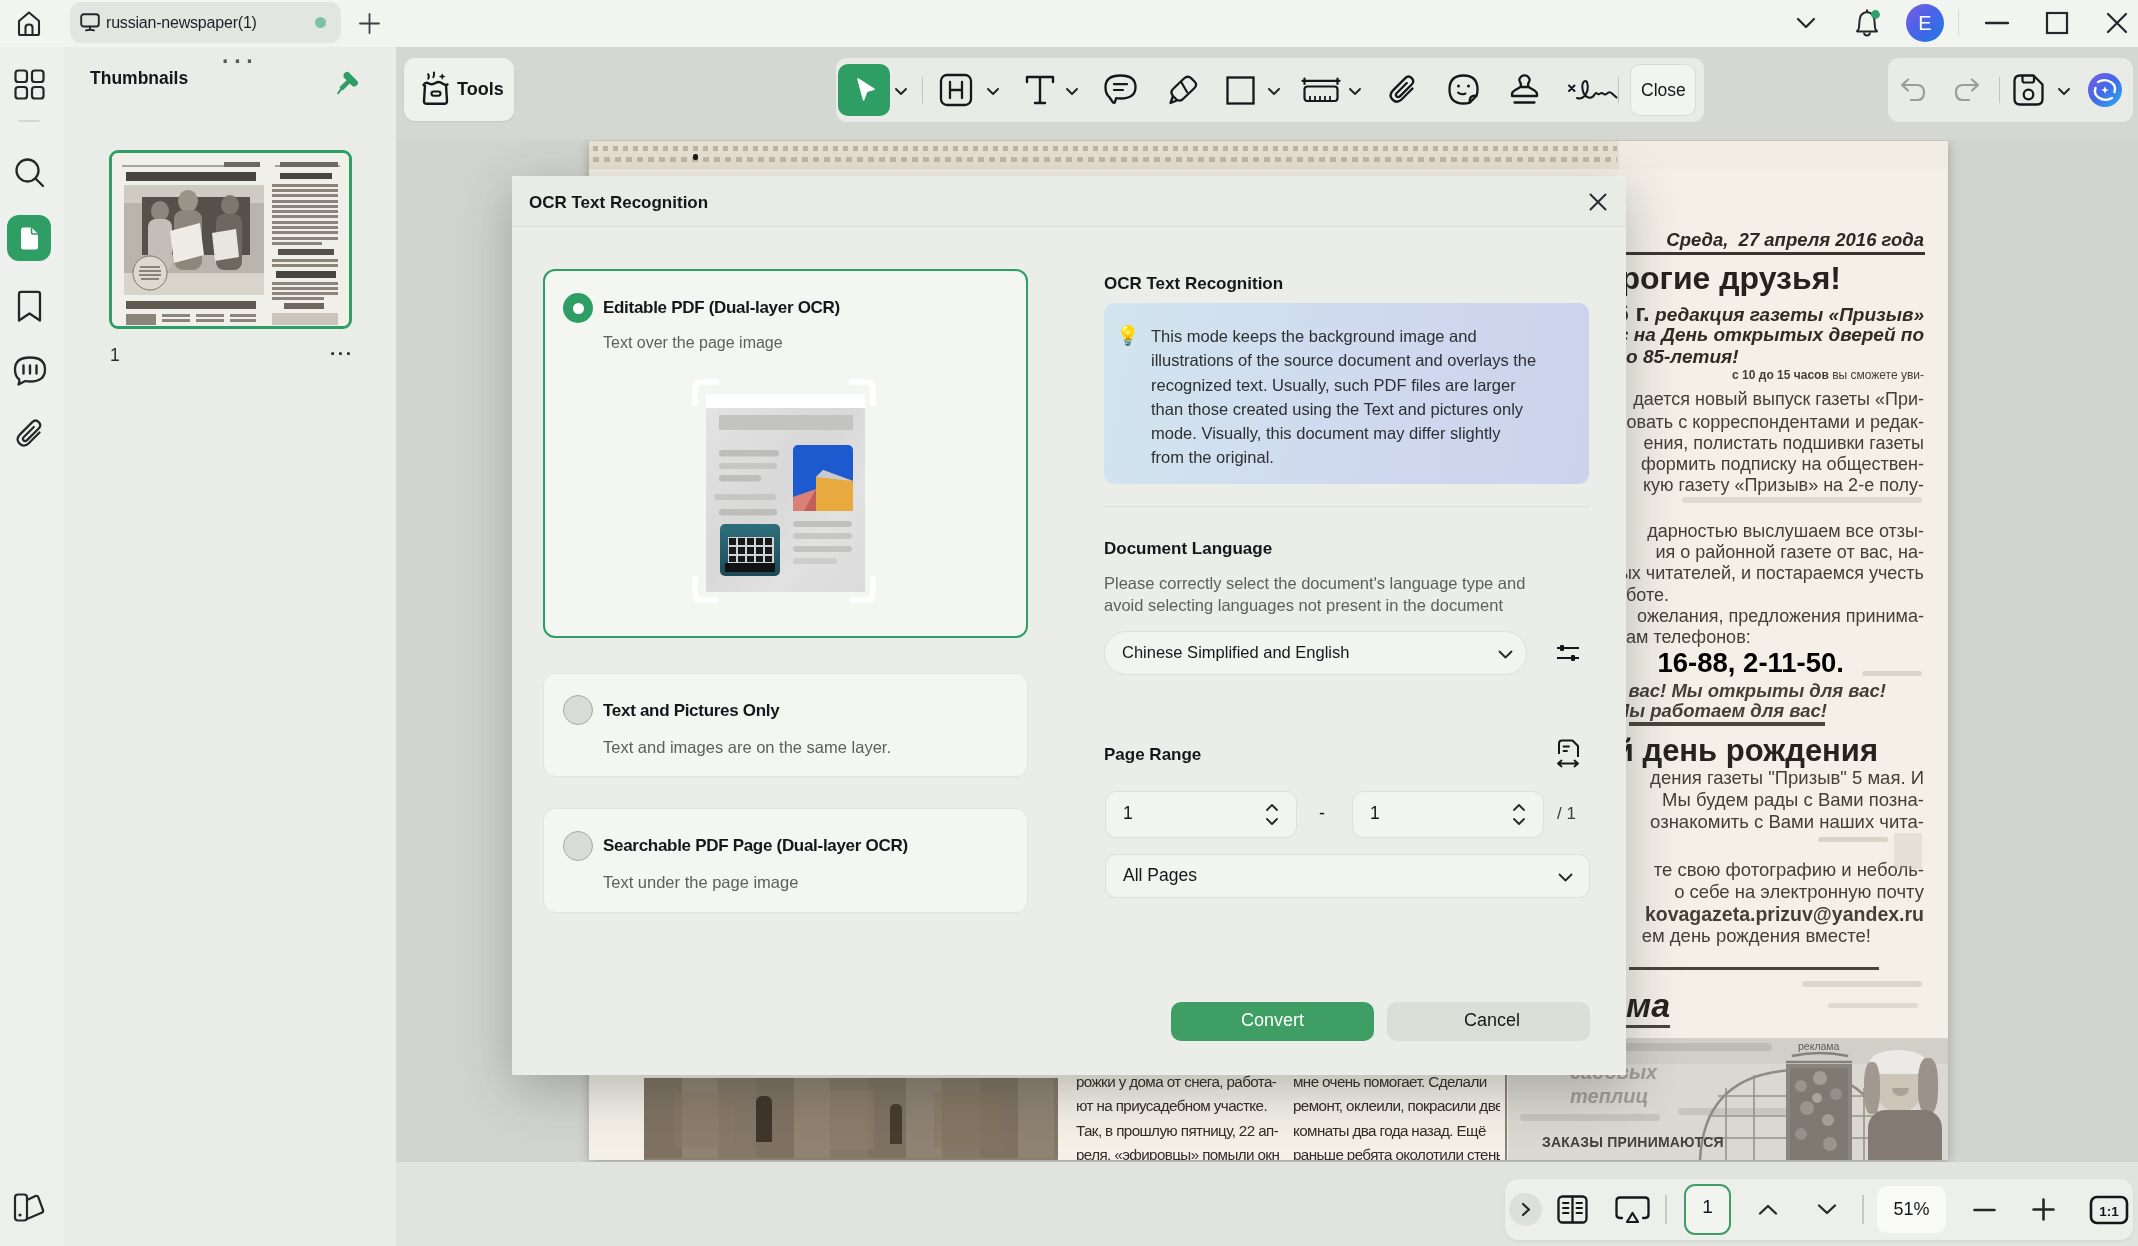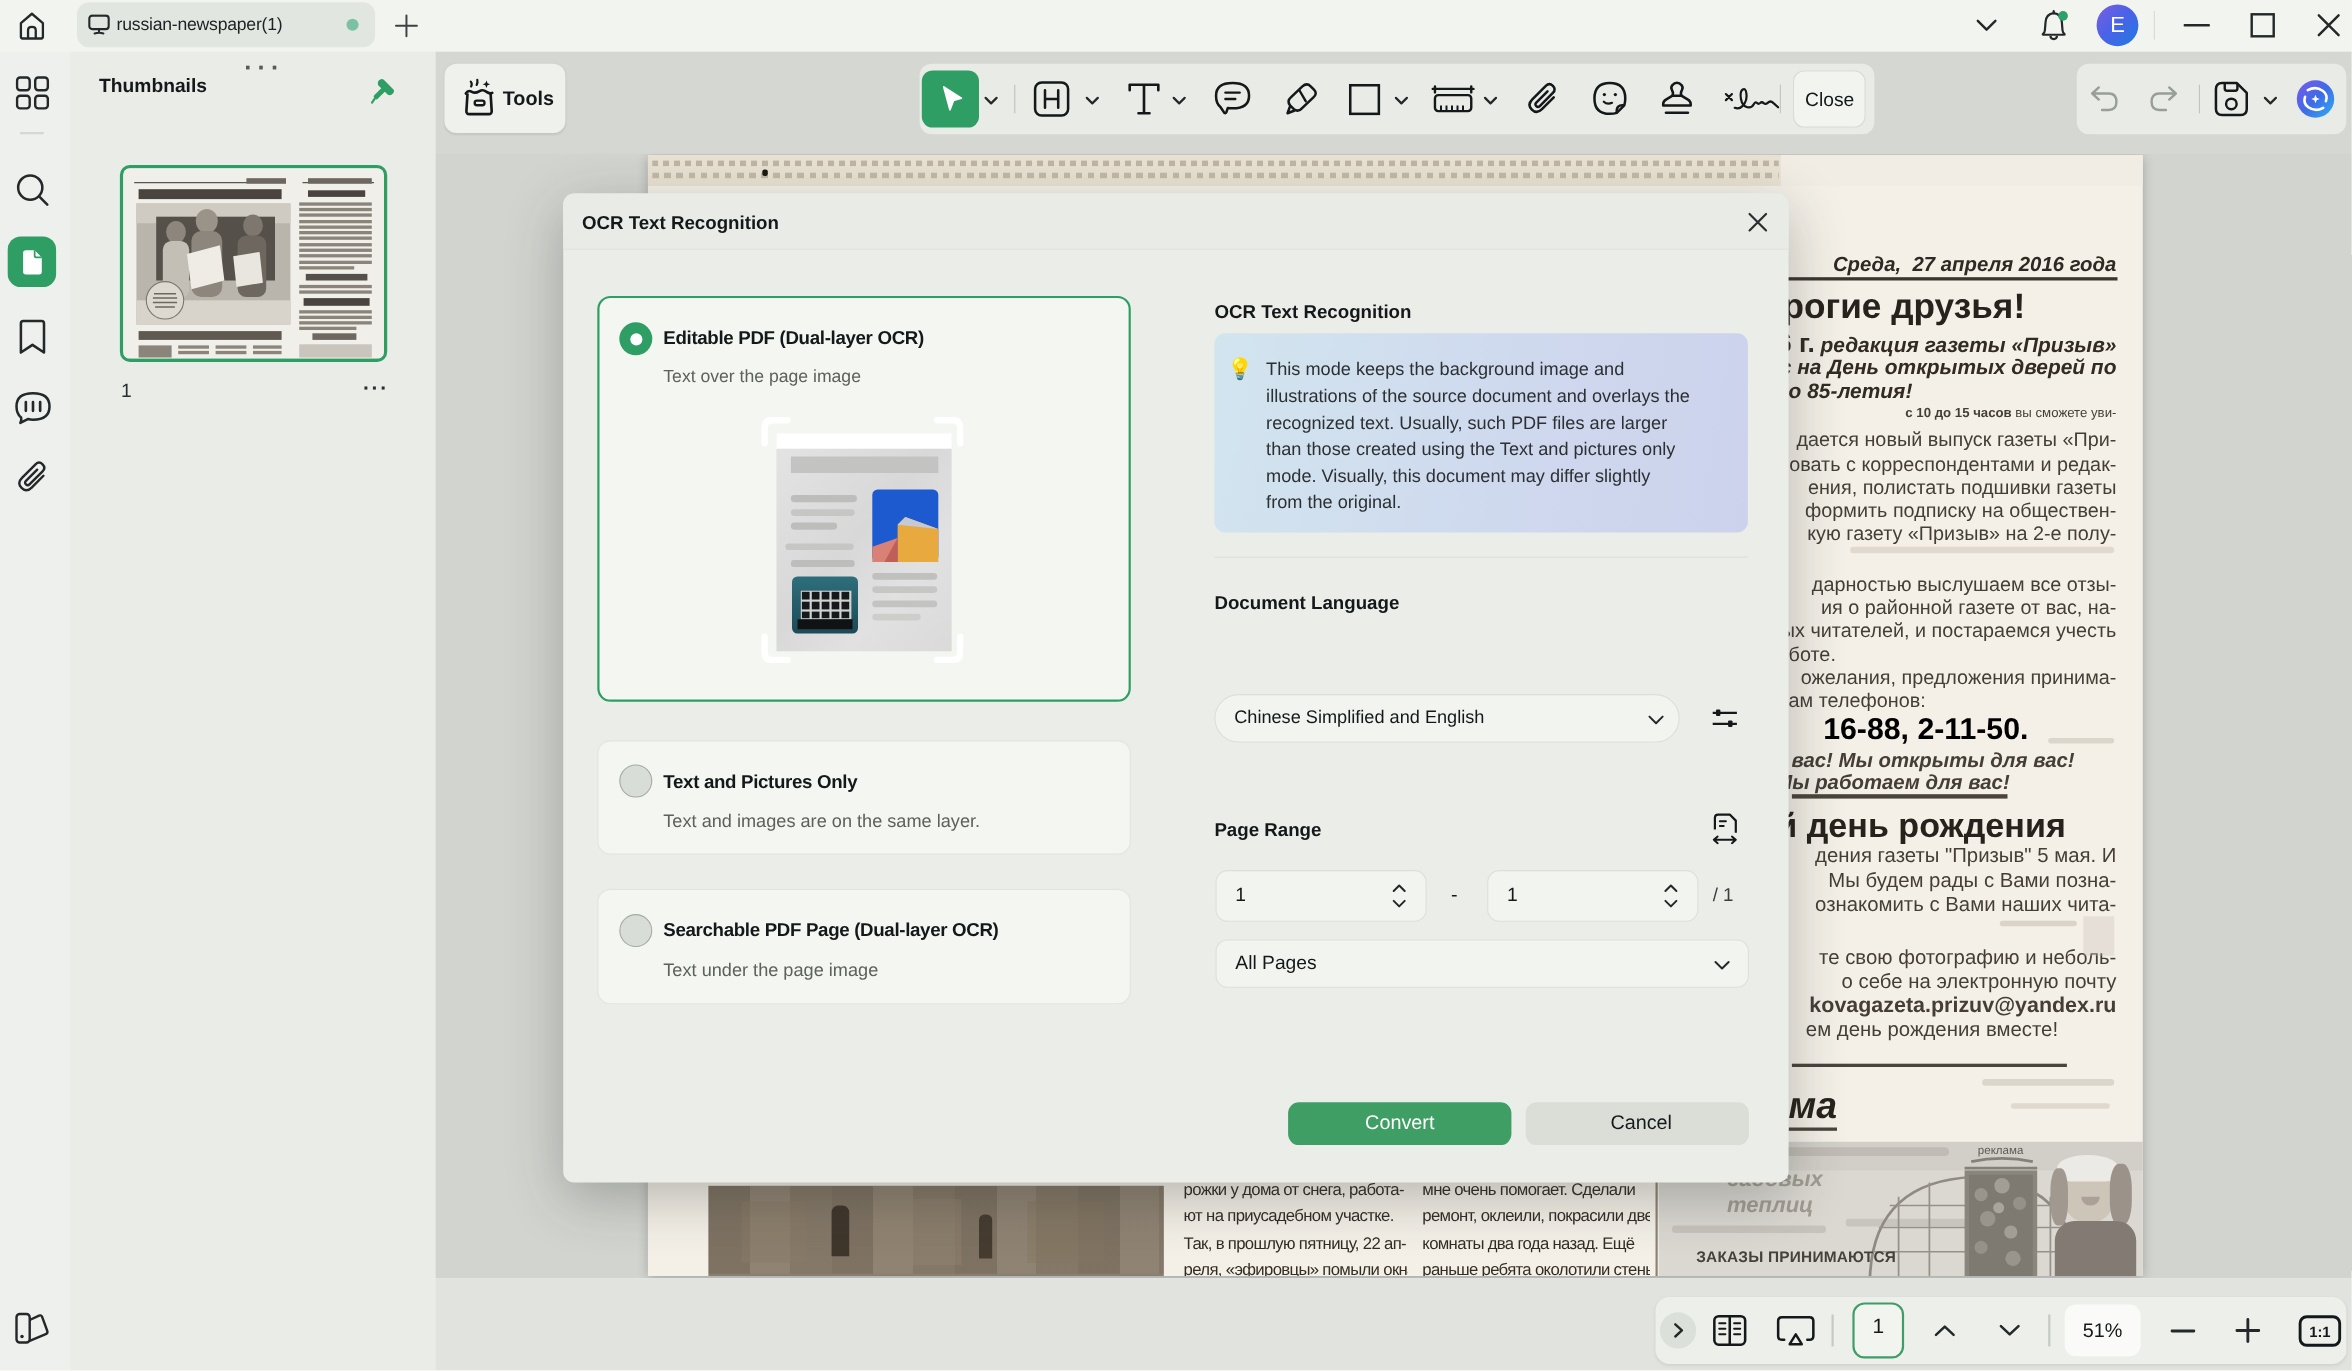--- a/index.html
+++ b/index.html
@@ -433,21 +433,21 @@
     <svg class="abs" style="left:1636px;top:36px;" width="23" height="23" viewBox="0 0 23 23">
         <path d="M11.5 1.5 V21.5 M1.5 11.5 H21.5" stroke="#24282a" stroke-width="2.6" stroke-linecap="round"></path>
       </svg>
 
     <svg class="abs" style="left:1693px;top:33px;" width="40" height="30" viewBox="0 0 40 30">
       <rect x="2" y="2" width="36" height="26" rx="6" fill="none" stroke="#14181a" stroke-width="2.6"></rect>
       <text x="20" y="20.5" font-size="13.5" font-weight="bold" font-family="Liberation Sans, sans-serif" fill="#14181a" text-anchor="middle">1:1</text>
     </svg>
   </div>
 
-  <div class="abs" id="dialog" style="left:512px;top:176px;width:1114px;height:899px;background:#eaede8;border-radius:10px;box-shadow:0 14px 50px rgba(40,45,40,.30);padding-left:12px;">
+  <div class="abs" id="dialog" style="left:512px;top:176px;width:1114px;height:899px;background:#eaede8;border-radius:0;box-shadow:0 14px 50px rgba(40,45,40,.30);padding-left:12px;">
 
     <div class="abs" style="left:0;top:0;width:1114px;height:51px;background:#e8ebe6;border-radius:10px 10px 0 0;border-bottom:1px solid #dcdfd9;"></div>
     <div class="abs" style="left:17px;top:17px;font-size:17px;font-weight:bold;color:#14181a;">OCR Text Recognition</div>
     <svg class="abs" style="left:1076px;top:16px;" width="20" height="20" viewBox="0 0 20 20">
       <path d="M2.5 2.5 L17.5 17.5 M17.5 2.5 L2.5 17.5" stroke="#2a2e30" stroke-width="2" stroke-linecap="round"></path>
     </svg>
 
     <div class="abs" style="left:31px;top:93px;width:485px;height:369px;background:#f4f6f1;border:2px solid #2f9e64;border-radius:12px;"></div>
     <div class="abs" style="left:51px;top:117px;width:30px;height:30px;border-radius:50%;background:#2f9e64;"></div>
     <div class="abs" style="left:60.5px;top:126.5px;width:11px;height:11px;border-radius:50%;background:#ffffff;"></div>
@@ -535,20 +535,21 @@
     <div class="abs" style="left:51px;top:655px;width:30px;height:30px;border-radius:50%;background:#d8ded7;border:1.5px solid #a4aca3;"></div>
     <div class="abs" style="left:91px;top:660px;font-size:17px;letter-spacing:-0.3px;font-weight:bold;color:#14181a;">Searchable PDF Page (Dual-layer OCR)</div>
     <div class="abs" style="left:91px;top:697px;font-size:16.5px;color:#5d615c;">Text under the page image</div>
 
     <div class="abs" style="left:592px;top:98px;font-size:17px;font-weight:bold;color:#14181a;">OCR Text Recognition</div>
     <div class="abs" style="left:592px;top:127px;width:485px;height:181px;border-radius:10px;background:linear-gradient(100deg,#d2e5ef 0%,#cfd9ee 55%,#ccd2ec 100%);"></div>
     <div class="abs" style="left:604px;top:148px;font-size:19px;">💡</div>
     <div class="abs" style="left:639px;top:148px;width:450px;font-size:16.5px;line-height:24.3px;color:#2c3033;white-space:nowrap;">This mode keeps the background image and<br>illustrations of the source document and overlays the<br>recognized text. Usually, such PDF files are larger<br>than those created using the Text and pictures only<br>mode. Visually, this document may differ slightly<br>from the original.</div>
     <div class="abs" style="left:592px;top:330px;width:485px;height:1px;background:#dcdfd9;"></div>
     <div class="abs" style="left:592px;top:363px;font-size:17px;font-weight:bold;color:#14181a;">Document Language</div>
+    <div class="abs" style="left:592px;top:396px;font-size:16.5px;line-height:22px;color:#5d615c;white-space:nowrap;">Please correctly select the document's language type and<br>avoid selecting languages not present in the document</div>
 
     <div class="abs" style="left:592px;top:455px;width:423px;height:44px;background:#f2f4ef;border:1px solid #dde0da;border-radius:22px;"></div>
     <div class="abs" style="left:610px;top:467px;font-size:16.5px;color:#14181a;">Chinese Simplified and English</div>
     <svg class="abs" style="left:985px;top:473px;" width="17" height="11" viewBox="0 0 17 11">
         <path d="M2.5 2.5 L8.5 8.5 L14.5 2.5" fill="none" stroke="#24282a" stroke-width="1.8" stroke-linecap="round" stroke-linejoin="round"></path>
       </svg>
 
     <svg class="abs" style="left:1043px;top:464px;" width="26" height="26" viewBox="0 0 26 26">
       <path d="M2 8 H24 M2 18 H24" stroke="#14181a" stroke-width="2"></path>
       <rect x="5" y="5" width="4" height="6" rx="1" fill="#14181a"></rect>

